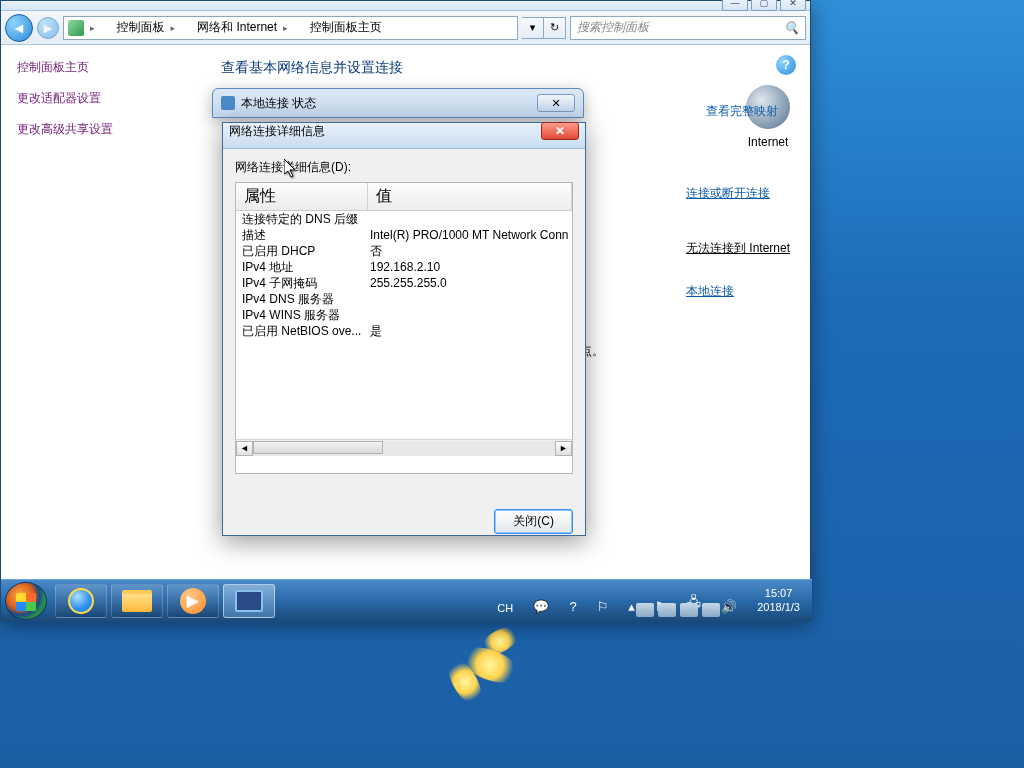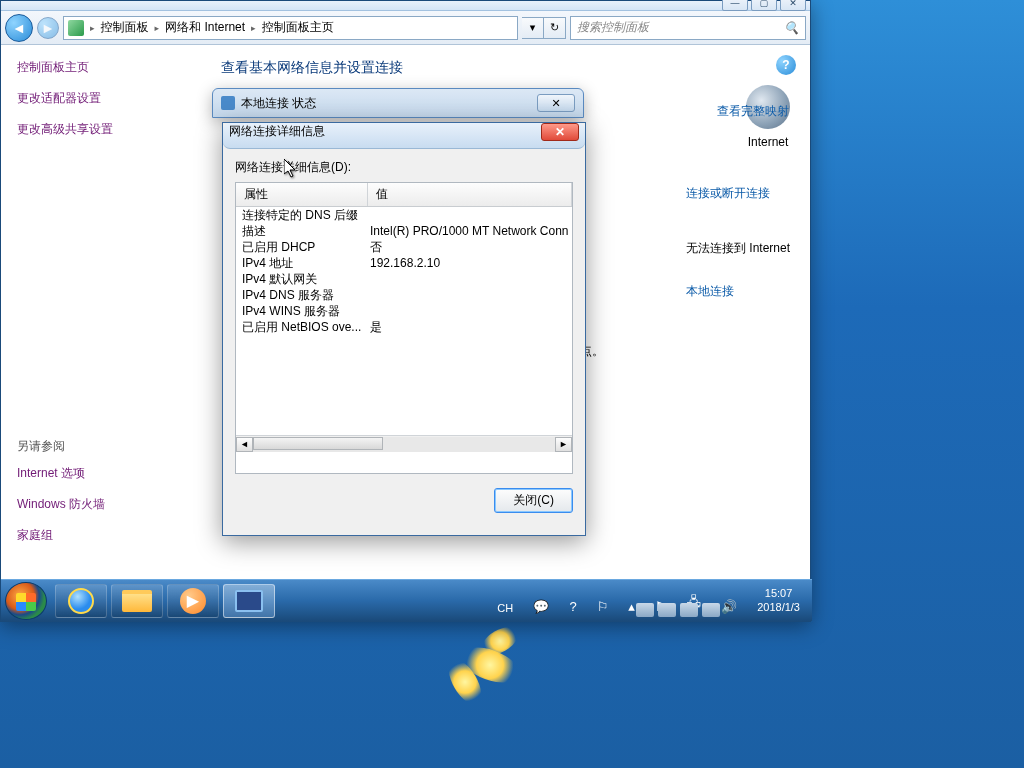--- a/index.html
+++ b/index.html
@@ -8,79 +8,79 @@
 .flare-shape { position: absolute; background: radial-gradient(circle, #fff6a0 0%, #ffd34d 40%, transparent 70%); border-radius: 50%; }
 .vm-window { position: absolute; left: 0; top: 0; width: 811px; height: 622px; background: #fff; border: 1px solid #1a4a7a; box-shadow: 0 4px 20px rgba(0,0,0,0.4); }
 .titlebar-outer { height: 10px; background: linear-gradient(#e8f1fb, #d4e5f7); border-bottom: 1px solid #a3c2e0; position: relative; }
 .win-btns { position: absolute; right: 4px; top: -6px; display: flex; gap: 3px; }
 .win-btn { width: 26px; height: 16px; background: linear-gradient(#f0f5fb, #d8e6f5); border: 1px solid #7a9cc0; border-radius: 2px; font-size: 9px; display: flex; align-items: center; justify-content: center; color: #2a4a6a; cursor: pointer; }
 .nav-toolbar { height: 34px; background: linear-gradient(#f3f7fc, #e4ecf5); border-bottom: 1px solid #b0c4d8; display: flex; align-items: center; padding: 0 4px; gap: 4px; }
 .nav-back, .nav-fwd { width: 28px; height: 28px; border-radius: 50%; background: radial-gradient(circle at 30% 30%, #8fd4ff, #2a8cd8); border: 1px solid #1a5a9a; display: flex; align-items: center; justify-content: center; color: #fff; font-size: 14px; cursor: pointer; }
 .nav-fwd { width: 22px; height: 22px; opacity: 0.5; }
 .addr-bar { flex: 1; height: 24px; background: #fff; border: 1px solid #8aa8c5; display: flex; align-items: center; padding: 0 4px; font-size: 12px; gap: 6px; }
 .addr-icon { width: 16px; height: 16px; background: linear-gradient(135deg, #8fd8a0, #2a9a4a); border-radius: 2px; }
-.crumb { color: #000; cursor: pointer; }
+.crumb { color: #000; cursor: pointer; margin-left: 16px; }
 .crumb-sep { color: #666; font-size: 9px; }
 .addr-btns { display: flex; }
 .addr-btn { width: 22px; height: 22px; border: 1px solid #8aa8c5; border-left: none; background: linear-gradient(#f8fafc, #e4ecf5); display: flex; align-items: center; justify-content: center; font-size: 11px; cursor: pointer; }
 .search-bar { width: 236px; height: 24px; background: #fff; border: 1px solid #8aa8c5; display: flex; align-items: center; padding: 0 6px; font-size: 12px; color: #888; font-style: italic; position: relative; }
 .search-icon { position: absolute; right: 6px; font-size: 12px; color: #5a7a9a; }
 .cp-body { display: flex; height: calc(100% - 44px - 30px); }
 .sidebar-left { width: 200px; background: #fff; padding: 14px 16px; font-size: 12px; }
 .sidebar-left a { color: #701a75; text-decoration: none; display: block; margin-bottom: 14px; cursor: pointer; }
 .sidebar-heading { color: #0a5aa8; margin-bottom: 14px; }
 .see-also { margin-top: 300px; }
 .see-also-title { color: #555; margin-bottom: 10px; }
 .main-area { flex: 1; background: #fff; padding: 14px 20px; position: relative; font-size: 12px; }
 .main-title { color: #0a3a7a; font-size: 14px; margin-bottom: 8px; }
 .help-icon { position: absolute; right: 14px; top: 10px; width: 20px; height: 20px; border-radius: 50%; background: radial-gradient(circle at 30% 30%, #8fd4ff, #2a8cd8); color: #fff; font-size: 12px; font-weight: bold; display: flex; align-items: center; justify-content: center; cursor: pointer; }
 .net-right { position: absolute; right: 20px; top: 40px; text-align: center; font-size: 12px; }
 .globe { width: 44px; height: 44px; border-radius: 50%; background: radial-gradient(circle at 35% 35%, #e0e8f0, #8aa0b5 60%, #5a7088); margin: 0 auto 6px; }
 .link-blue { color: #0a5aa8; cursor: pointer; }
 .right-links { position: absolute; right: 20px; top: 140px; text-align: left; font-size: 12px; }
-.right-links div { margin-bottom: 10px; }
+.right-links div { margin-bottom: 10px; text-decoration: underline; }
 .body-text { position: absolute; left: 355px; top: 298px; color: #000; }
 .taskbar { position: absolute; left: 0; bottom: 0; width: 811px; height: 42px; background: linear-gradient(180deg, #4a8ac8 0%, #2a6aaa 50%, #1a4a7a 100%); border-top: 1px solid #6aa8e0; display: flex; align-items: center; padding: 0 4px; }
 .start-orb { width: 42px; height: 38px; border-radius: 50%; background: radial-gradient(circle at 35% 35%, #ffaa44, #d85a1a 40%, #1a4a8a 55%, #2a8a4a 70%); border: 1px solid #0a3a6a; margin-right: 6px; cursor: pointer; position: relative; }
 .start-orb::after { content: ""; position: absolute; left: 10px; top: 10px; width: 20px; height: 18px; background: conic-gradient(#ff6a2a 0 90deg, #4aca4a 90deg 180deg, #2a8aff 180deg 270deg, #ffda2a 270deg 360deg); border-radius: 2px; }
 .task-btn { width: 52px; height: 34px; margin: 0 2px; background: linear-gradient(180deg, rgba(255,255,255,0.15), rgba(0,0,0,0.1)); border: 1px solid rgba(255,255,255,0.2); border-radius: 3px; display: flex; align-items: center; justify-content: center; cursor: pointer; }
 .task-btn.active { background: linear-gradient(180deg, rgba(255,255,255,0.35), rgba(150,200,255,0.3)); border-color: rgba(255,255,255,0.5); }
 .ie-icon { width: 26px; height: 26px; border-radius: 50%; background: radial-gradient(circle at 35% 30%, #aee0ff, #2a8cee 60%); border: 2px solid #ffda4a; position: relative; }
 .folder-icon { width: 30px; height: 22px; background: linear-gradient(#ffe08a, #ffb83a); border-radius: 2px; border-top: 4px solid #ffca5a; }
 .wmp-icon { width: 26px; height: 26px; border-radius: 50%; background: radial-gradient(circle at 35% 30%, #ffca8a, #ff8a2a); display: flex; align-items: center; justify-content: center; color: #fff; }
 .monitor-icon { width: 28px; height: 22px; background: #2a4a8a; border: 2px solid #8ac0f0; border-radius: 2px; }
 .tray { margin-left: auto; display: flex; align-items: flex-end; gap: 20px; color: #fff; font-size: 11px; padding-right: 8px; }
 .tray-icon { font-size: 13px; cursor: pointer; }
 .clock { text-align: center; line-height: 1.2; }
 
 .dialog-status { position: absolute; left: 212px; top: 88px; width: 372px; height: 30px; background: linear-gradient(#dce8f5, #c4d8ec); border: 1px solid #5a8ac0; border-radius: 6px 6px 0 0; display: flex; align-items: center; padding: 0 8px; font-size: 12px; box-shadow: 0 4px 16px rgba(0,0,0,0.3); }
 .dlg-status-icon { width: 14px; height: 14px; background: #4a8aca; margin-right: 6px; border-radius: 2px; }
 .dlg-close { margin-left: auto; width: 38px; height: 18px; background: linear-gradient(#f0f5fb, #c4d8ec); border: 1px solid #7a9cc0; border-radius: 3px; font-size: 11px; display: flex; align-items: center; justify-content: center; cursor: pointer; }
 
 .dialog-details { position: absolute; left: 222px; top: 122px; width: 364px; height: 414px; background: #f0f0f0; border: 1px solid #3a6aa0; box-shadow: 0 6px 24px rgba(0,0,0,0.4); }
-.dlg-titlebar { height: 26px; background: linear-gradient(#e8f1fb, #c8dcf0); border-bottom: 1px solid #9ab8d5; display: flex; align-items: flex-start; padding: 0 6px; font-size: 12px; border-radius: 7px; }
+.dlg-titlebar { height: 26px; background: linear-gradient(#e8f1fb, #c8dcf0); border-bottom: 1px solid #9ab8d5; display: flex; align-items: flex-end; padding: 8px 6px; font-size: 12px; }
 .dlg-close-red { margin-left: auto; width: 38px; height: 18px; background: linear-gradient(#ff9a8a, #e04a3a); border: 1px solid #a02a1a; border-radius: 3px; color: #fff; font-size: 12px; display: flex; align-items: center; justify-content: center; cursor: pointer; font-weight: bold; }
 .dlg-body { padding: 10px 12px; font-size: 12px; }
 .dlg-label { margin-bottom: 6px; }
 .prop-list { border: 1px solid #b0b8c0; background: #fff; height: 292px; overflow: hidden; }
 .prop-header { display: flex; background: linear-gradient(#fdfdfd, #ececec); border-bottom: 1px solid #c8ccd0; }
-.prop-header div { padding: 3px 8px; font-size: 12px; border-right: 1px solid #d0d4d8; }
+.prop-header div { padding: 3px 8px; font-size: 16px; border-right: 1px solid #d0d4d8; }
 .prop-col-name { width: 132px; }
 .prop-col-val { flex: 1; }
 .prop-rows { font-family: SimSun, monospace; font-size: 12px; }
 .prop-row { display: flex; padding: 0 2px; line-height: 16px; white-space: nowrap; }
 .prop-row .pn { width: 132px; padding-left: 4px; overflow: hidden; }
 .prop-row .pv { flex: 1; overflow: hidden; }
 .hscroll { height: 17px; background: #f0f0f0; border-top: 1px solid #d0d4d8; display: flex; align-items: center; }
 .hscroll-btn { width: 17px; height: 15px; background: linear-gradient(#fdfdfd, #e0e0e0); border: 1px solid #b0b4b8; font-size: 9px; display: flex; align-items: center; justify-content: center; cursor: pointer; }
 .hscroll-track { flex: 1; height: 15px; background: #e8e8e8; position: relative; }
 .hscroll-thumb { position: absolute; left: 0; top: 0; width: 130px; height: 13px; background: linear-gradient(#f4f4f4, #d8d8d8); border: 1px solid #b0b4b8; cursor: pointer; }
 .dlg-buttons { display: flex; justify-content: flex-end; margin-top: 14px; }
 .btn { padding: 3px 18px; font-size: 12px; background: linear-gradient(#fdfdfd, #e4e8ec); border: 1px solid #8a98a8; border-radius: 3px; cursor: pointer; }
-.btn.default { border-color: #3a8cee; box-shadow: 0 0 0 1px #8ac8ff inset; }
+.btn.default { border-color: #3a8cee; box-shadow: 0 0 0 1px #8ac8ff inset; margin-top: 21px; }
 .extra-tray { position: absolute; right: 90px; bottom: 4px; display: flex; gap: 4px; }
 .extra-tray div { width: 18px; height: 14px; background: linear-gradient(#c8d8e8, #8aa8c5); border-radius: 2px; }
 .cursor-arrow { position: absolute; left: 284px; top: 159px; width: 14px; height: 20px; pointer-events: none; z-index: 999; }
 .cursor-arrow svg { filter: drop-shadow(1px 1px 1px rgba(0,0,0,0.5)); }
 </style>
 </head>
 <body>
 
 <div class="desktop-flare">
   <div class="flare-shape" style="left:40px;top:20px;width:60px;height:30px;transform:rotate(20deg)"></div>
@@ -117,37 +117,31 @@
       <span>搜索控制面板</span>
       <span class="search-icon">🔍</span>
     </div>
   </div>
 
   <div class="cp-body">
     <div class="sidebar-left">
       <a class="sidebar-heading">控制面板主页</a>
       <a>更改适配器设置</a>
       <a>更改高级共享设置</a>
-      <div class="see-also">
-        <div class="see-also-title">另请参阅</div>
-        <a>Internet 选项</a>
-        <a>Windows 防火墙</a>
-        <a>家庭组</a>
-      </div>
     </div>
 
     <div class="main-area">
       <div class="help-icon">?</div>
       <div class="main-title">查看基本网络信息并设置连接</div>
       <div class="net-right">
         <div class="globe"></div>
         <div>Internet</div>
         <div style="height:8px"></div>
       </div>
-      <div style="position:absolute;right:21px;top:58px" class="link-blue">查看完整映射</div>
+      <div style="position:absolute;right:32px;top:58px" class="link-blue">查看完整映射</div>
       <div class="right-links">
         <div class="link-blue">连接或断开连接</div>
         <div style="height:18px"></div>
         <div>无法连接到 Internet</div>
         <div style="height:6px"></div>
         <div class="link-blue">本地连接</div>
       </div>
       <div class="body-text">访问点。</div>
     </div>
   </div>
@@ -218,22 +212,22 @@
           </div>
           <div class="prop-row">
             <span class="pn">已启用 DHCP</span>
             <span class="pv">否</span>
           </div>
           <div class="prop-row">
             <span class="pn">IPv4 地址</span>
             <span class="pv">192.168.2.10</span>
           </div>
           <div class="prop-row">
-            <span class="pn">IPv4 默认网关</span>
-            <span class="pv"></span>
+            <span class="pn">IPv4 子网掩码</span>
+            <span class="pv">255.255.255.0</span>
           </div>
           <div class="prop-row">
             <span class="pn">IPv4 DNS 服务器</span>
           </div>
           <div class="prop-row">
             <span class="pn">IPv4 WINS 服务器</span>
             <span class="pv"></span>
           </div>
           <div class="prop-row">
             <span class="pn">已启用 NetBIOS ove...</span>

